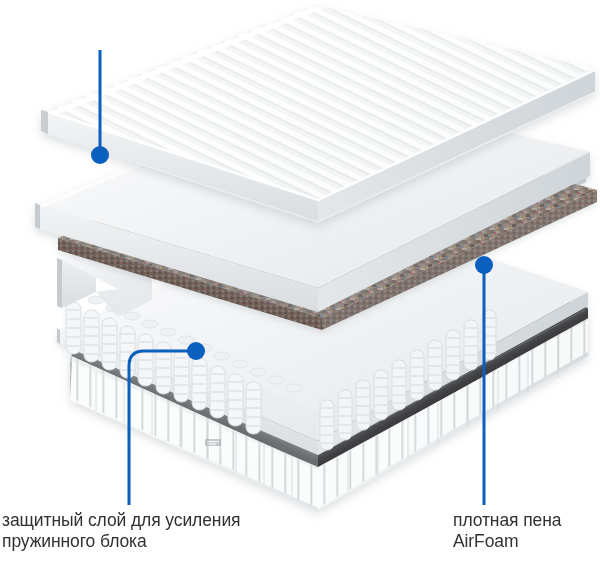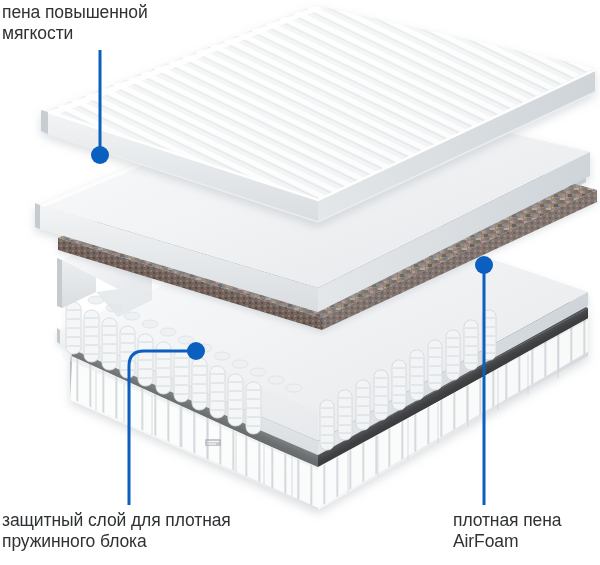--- a/index.html
+++ b/index.html
@@ -416,22 +416,20 @@
 
       <line x1="484" y1="505" x2="484" y2="265"></line>
     </g>
     <g fill="#0B5FBF">
       <circle cx="100" cy="155" r="9"></circle>
       <circle cx="196" cy="351" r="9"></circle>
       <circle cx="484" cy="265" r="9"></circle>
     </g>
   </svg>
 
-  <div class="label" id="label-top">пена повышенной
-мягкости</div>
-
-  <div class="label" id="label-bottom-left">защитный слой для плотная
+
+  <div class="label" id="label-bottom-left">защитный слой для усиления
 пружинного блока</div>
 
   <div class="label" id="label-bottom-right">плотная пена
 AirFoam</div>
 
 </div>
 
 </body></html>

